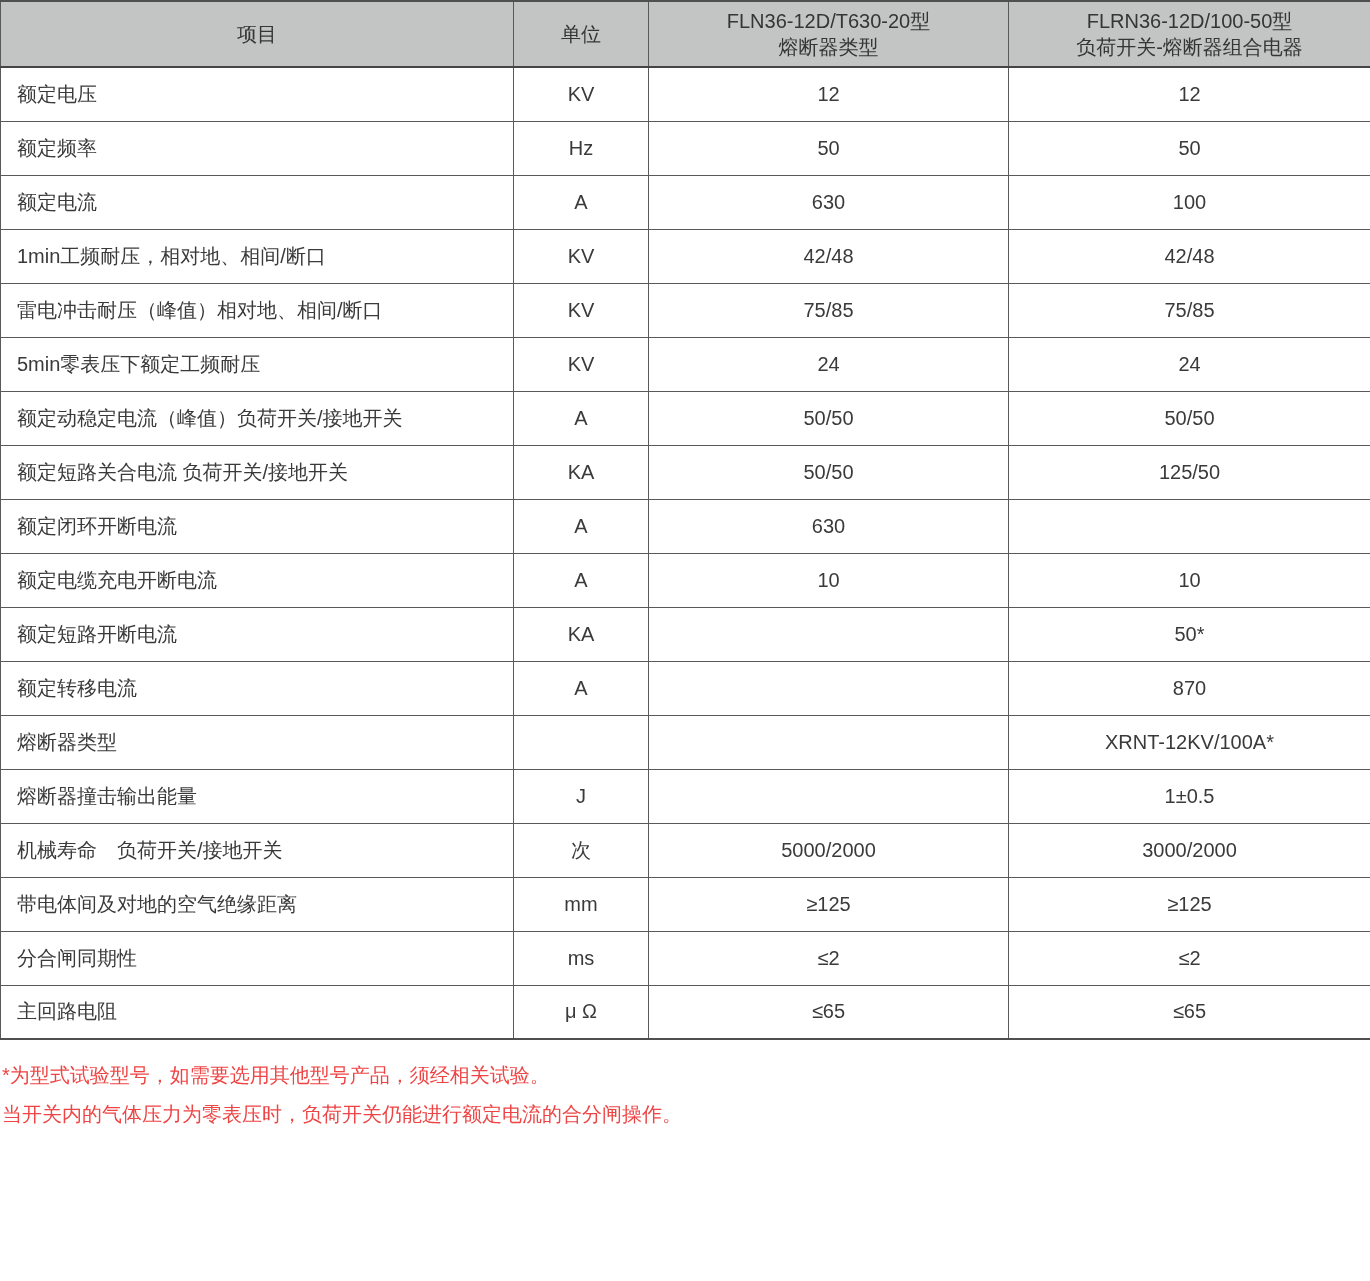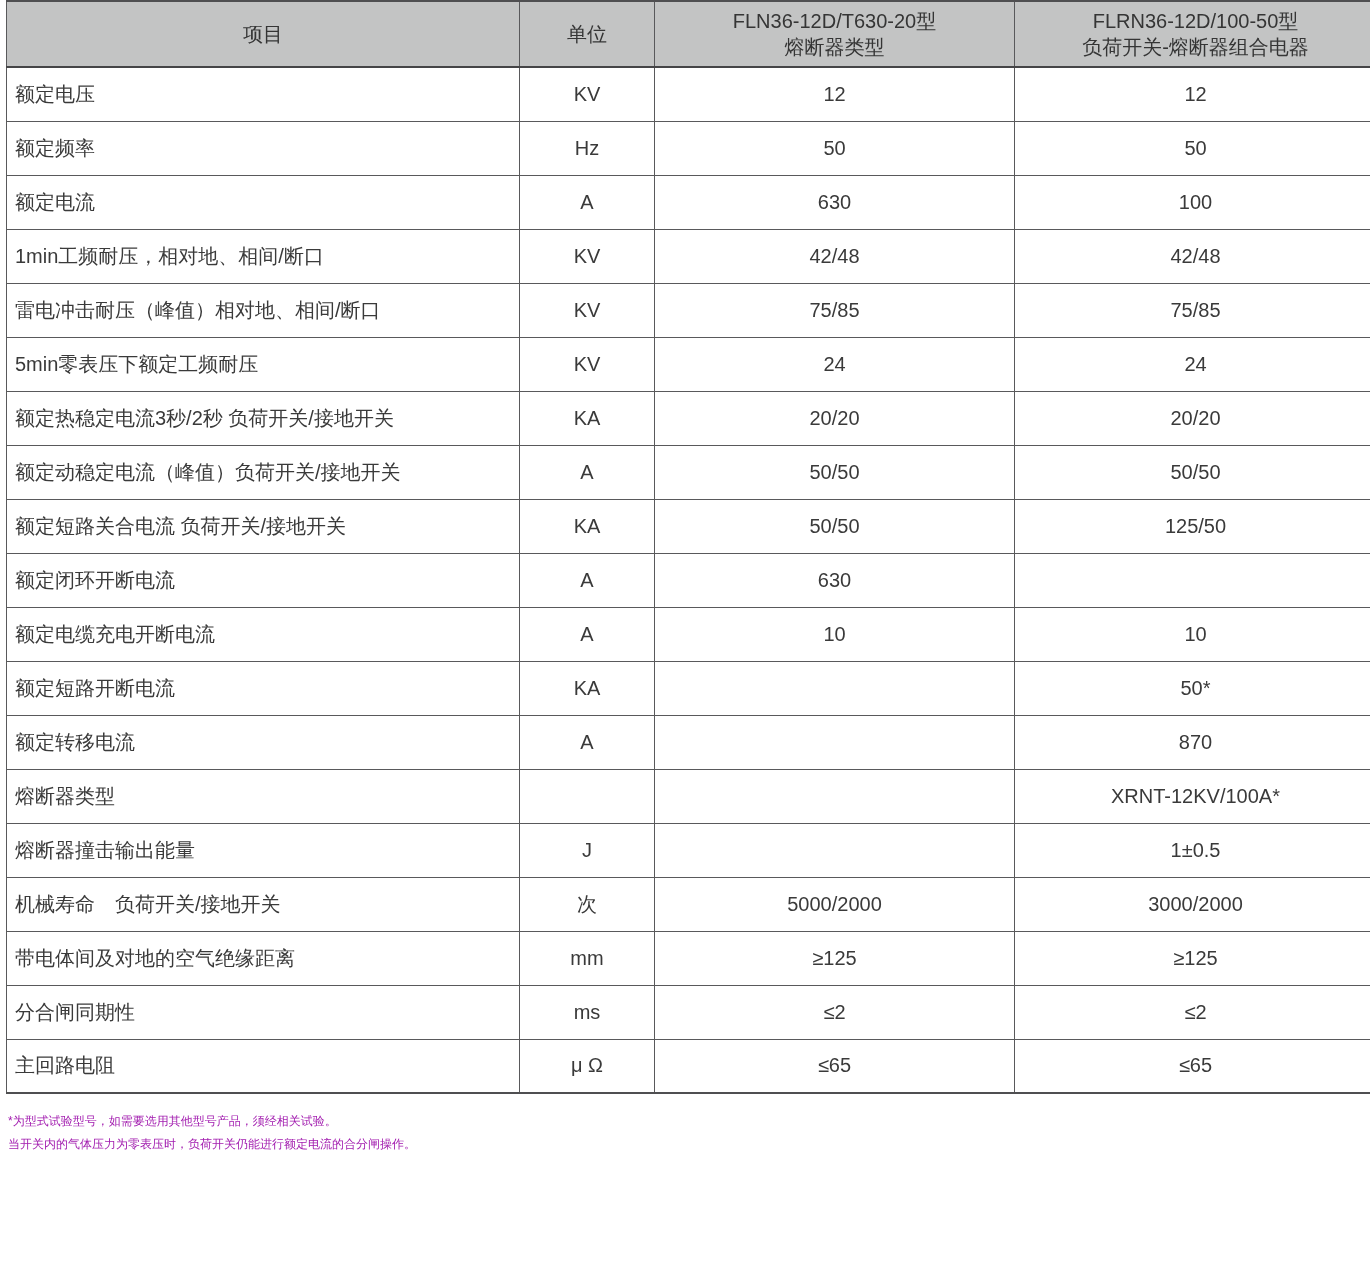--- a/index.html
+++ b/index.html
@@ -6,21 +6,20 @@
   html, body {
     background: #ffffff;
     font-family: "Liberation Sans", "DejaVu Sans", sans-serif;
     color: #3a3a3a;
   }
   .page {
     width: 1108px;
     height: 1281px;
     background: #ffffff;
     position: relative;
-    margin-left: 6px;
   }
   table.spec {
     width: 1370px;
     border-collapse: collapse;
     table-layout: fixed;
     border-top: 2px solid #4f4f51;
     border-bottom: 2px solid #4f4f51;
     border-left: 1px solid #4f4f51;
     border-right: 1px solid #4f4f51;
   }
@@ -38,33 +37,33 @@
     background: #c3c4c4;
     height: 66px;
     text-align: center;
     line-height: 1.3;
     border-bottom: 2px solid #454547;
     color: #353535;
   }
   tbody td { height: 54px; background: #ffffff; }
   td.cell-item {
     text-align: left;
-    padding-left: 8px;
+    padding-left: 16px;
   }
   td.cell-unit, td.cell-v1, td.cell-v2 {
     text-align: center;
   }
   .hdr-line { display: block; text-align: center; }
   .footnotes {
     padding: 16px 0 0 2px;
   }
   .footnote {
-    font-size: 12px;
+    font-size: 20px;
     line-height: 1.95;
-    color: #a21caf;
+    color: #ef4444;
     white-space: nowrap;
   }
 </style>
 </head>
 <body>
 
 <div class="page">
 
   <table class="spec">
     <colgroup>
@@ -122,26 +121,20 @@
       <td class="cell-v1">75/85</td>
       <td class="cell-v2">75/85</td>
     </tr>
         <tr>
       <td class="cell-item">5min零表压下额定工频耐压</td>
       <td class="cell-unit">KV</td>
       <td class="cell-v1">24</td>
       <td class="cell-v2">24</td>
     </tr>
         <tr>
-      <td class="cell-item">额定热稳定电流3秒/2秒 负荷开关/接地开关</td>
-      <td class="cell-unit">KA</td>
-      <td class="cell-v1">20/20</td>
-      <td class="cell-v2">20/20</td>
-    </tr>
-        <tr>
       <td class="cell-item">额定动稳定电流（峰值）负荷开关/接地开关</td>
       <td class="cell-unit">A</td>
       <td class="cell-v1">50/50</td>
       <td class="cell-v2">50/50</td>
     </tr>
         <tr>
       <td class="cell-item">额定短路关合电流 负荷开关/接地开关</td>
       <td class="cell-unit">KA</td>
       <td class="cell-v1">50/50</td>
       <td class="cell-v2">125/50</td>

